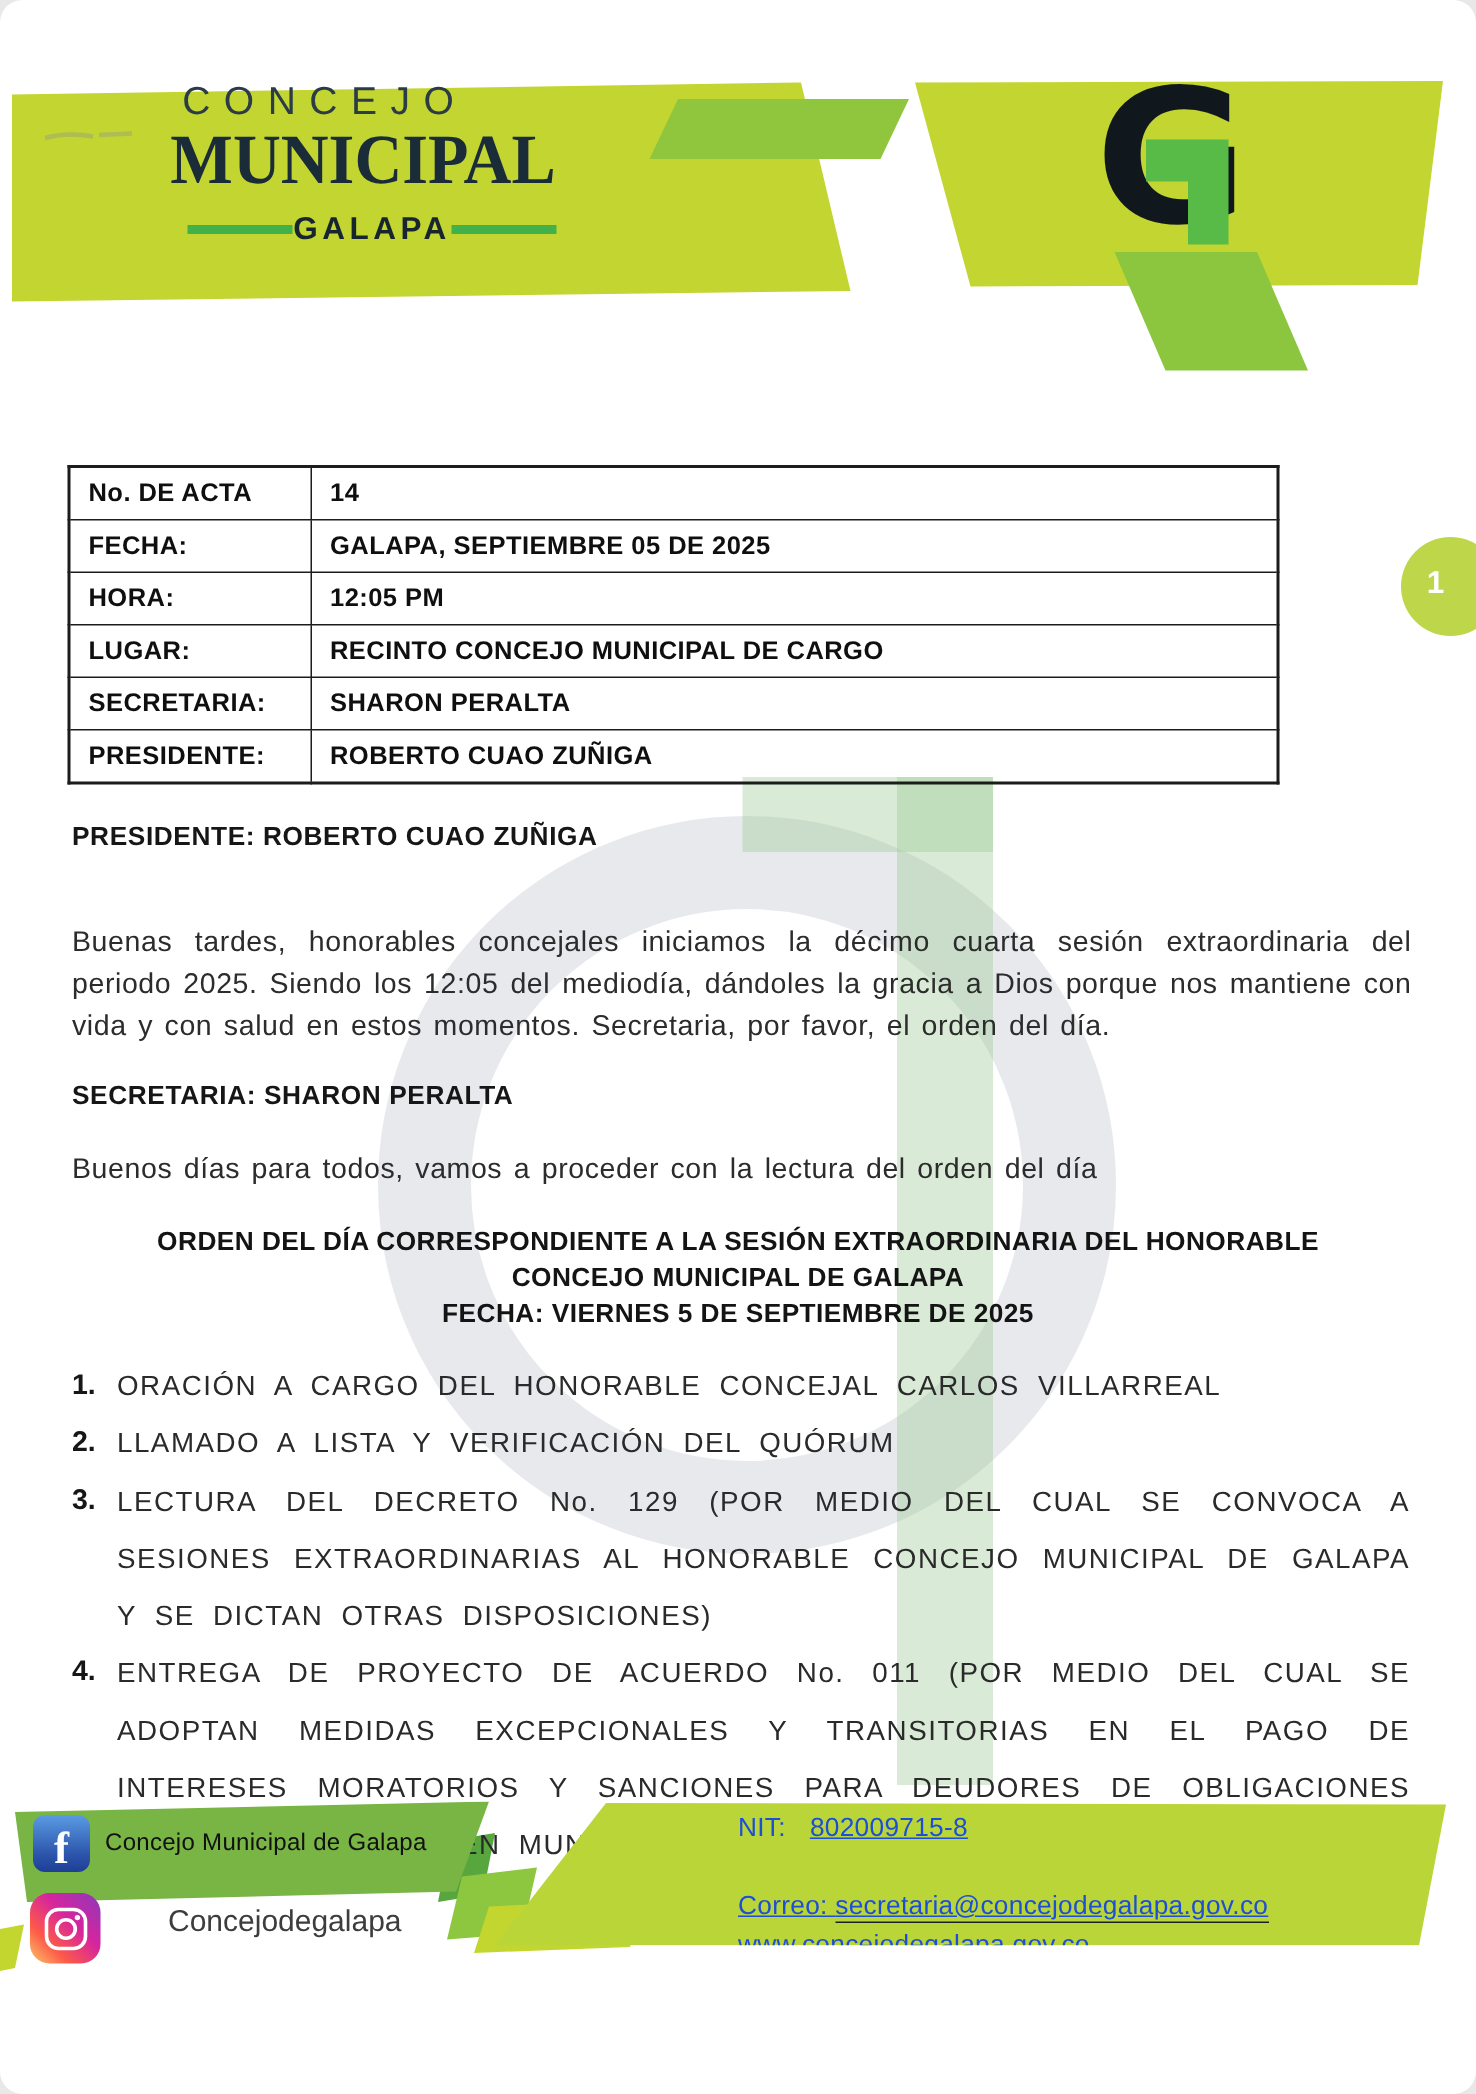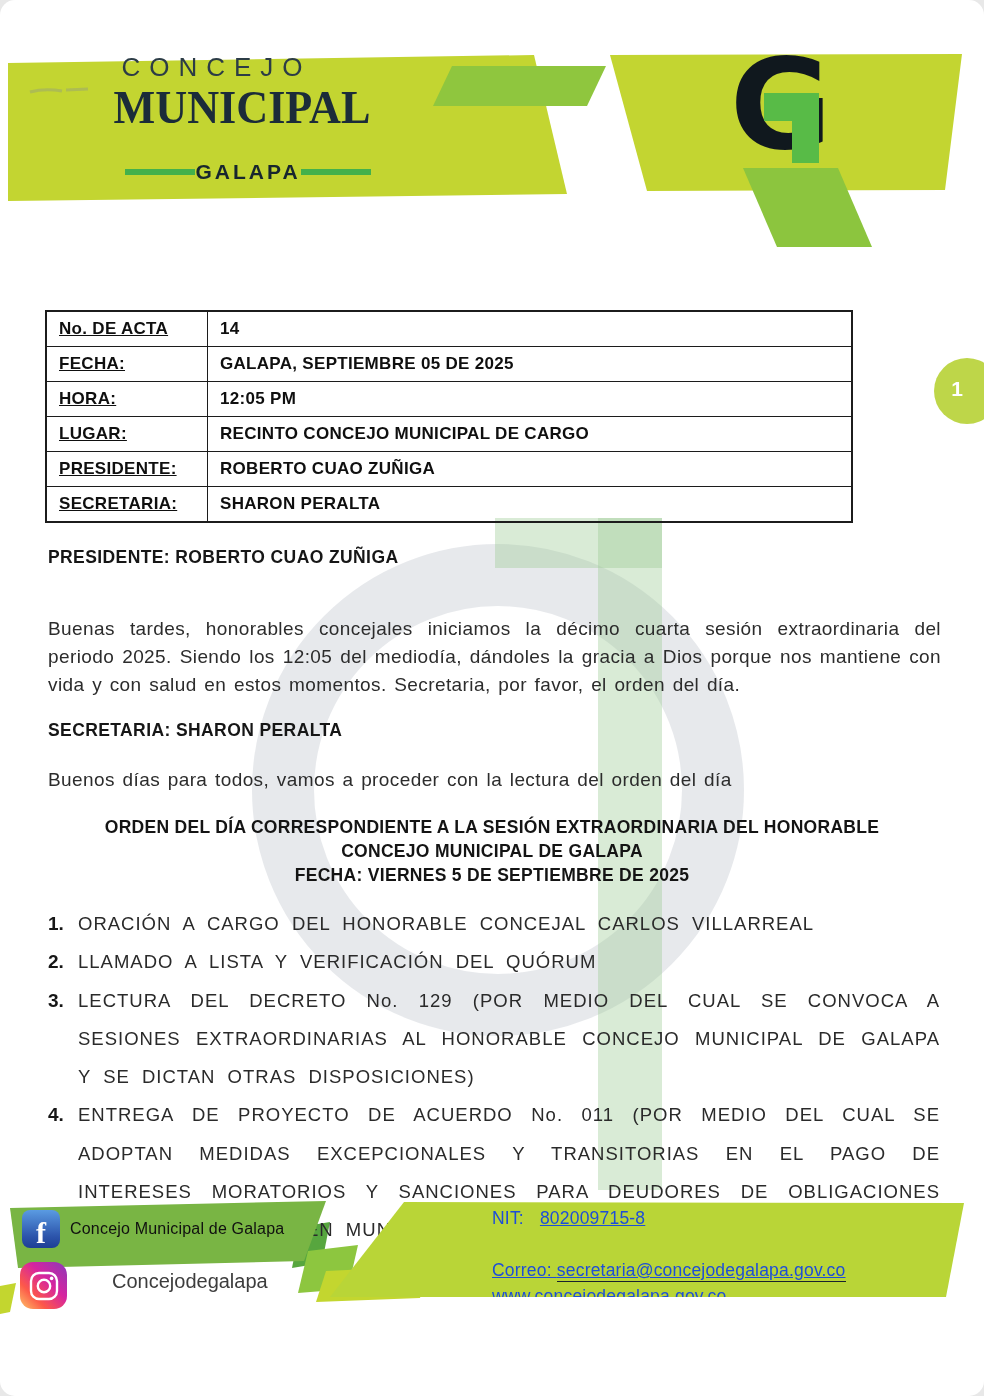--- a/index.html
+++ b/index.html
@@ -15,21 +15,21 @@
     position:absolute;left:104px;top:52px;width:225px;text-align:center;
     font-size:26px;font-weight:400;letter-spacing:9px;color:#2c3c46;z-index:2;
   }
   .logo-municipal{
     position:absolute;left:92px;top:80px;width:300px;text-align:center;
     font-family:"Liberation Serif",serif;font-weight:bold;font-size:47px;
     color:#1b2c39;transform:scaleX(.94);letter-spacing:0px;z-index:2;
   }
   .logo-galapa-row{
     position:absolute;left:98px;top:141px;width:300px;display:flex;
-    align-items:center;justify-content:center;z-index:2;margin-top:19px;
+    align-items:center;justify-content:center;z-index:2;
   }
   .logo-dash{width:70px;height:6px;background:#43b14b;}
   .logo-galapa{
     font-size:21px;font-weight:bold;letter-spacing:3px;color:#17262e;
   }
 
   
   .page-badge-num{
     position:absolute;left:936px;top:377px;width:42px;text-align:center;
     color:#ffffff;font-size:21px;font-weight:bold;z-index:3;
@@ -37,21 +37,21 @@
 
   
   .meta-table{
     position:absolute;left:45px;top:310px;width:808px;z-index:2;
     border:2px solid #1c1c1c;border-collapse:collapse;background:transparent;
   }
   .meta-table td{
     border:1.5px solid #1c1c1c;height:34px;font-size:17px;font-weight:bold;
     color:#0f0f0f;padding:0 0 0 12px;letter-spacing:.3px;
   }
-  .meta-table td.lbl{width:148px;text-decoration:underline;}
+  .meta-table td.lbl{width:148px;}
 
   
   .h-speaker{
     position:absolute;left:48px;font-size:17.5px;font-weight:bold;
     color:#161616;letter-spacing:.4px;z-index:2;
   }
   .para{
     position:absolute;left:48px;width:893px;font-size:19px;line-height:28px;
     color:#2c2c2c;text-align:justify;letter-spacing:.4px;word-spacing:2px;z-index:2;
   }
@@ -170,26 +170,26 @@
       </tr>
       <tr>
         <td class="lbl">HORA:</td>
         <td>12:05 PM</td>
       </tr>
       <tr>
         <td class="lbl">LUGAR:</td>
         <td>RECINTO CONCEJO MUNICIPAL DE CARGO</td>
       </tr>
       <tr>
+        <td class="lbl">SECRETARIA:</td>
+        <td>SHARON PERALTA</td>
+      </tr>
+      <tr>
         <td class="lbl">PRESIDENTE:</td>
         <td>ROBERTO CUAO ZUÑIGA</td>
-      </tr>
-      <tr>
-        <td class="lbl">SECRETARIA:</td>
-        <td>SHARON PERALTA</td>
       </tr>
     </tbody>
   </table>
 
   <div class="h-speaker" style="top:547px;">PRESIDENTE:  ROBERTO CUAO ZUÑIGA</div>
 
   <div class="para" style="top:615px;">Buenas tardes, honorables concejales iniciamos la décimo cuarta sesión extraordinaria del periodo 2025. Siendo los 12:05 del mediodía, dándoles la gracia a Dios porque nos mantiene con vida y con salud en estos momentos. Secretaria, por favor, el orden del día.</div>
 
   <div class="h-speaker" style="top:720px;">SECRETARIA:  SHARON PERALTA</div>
 

